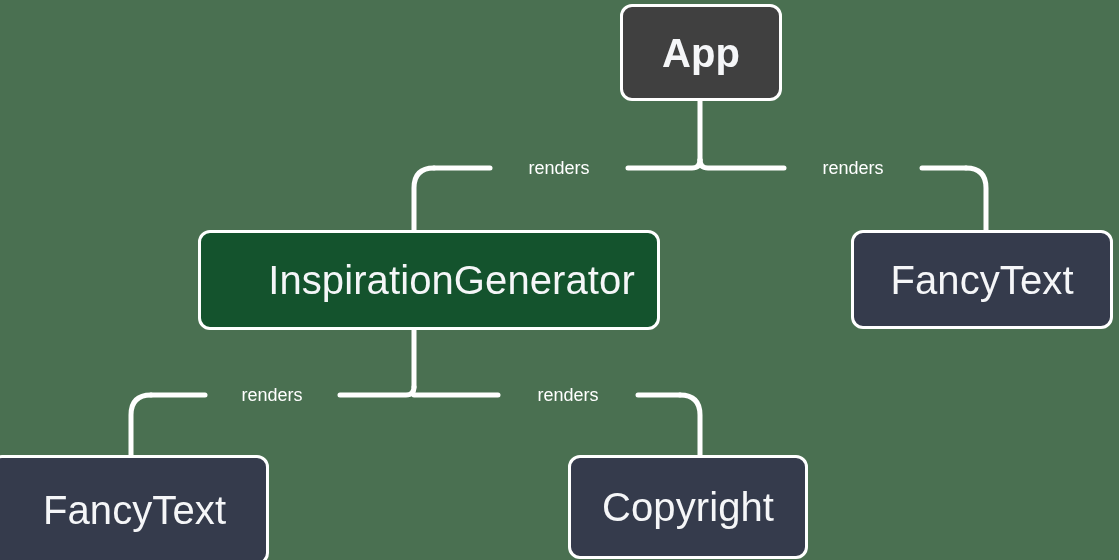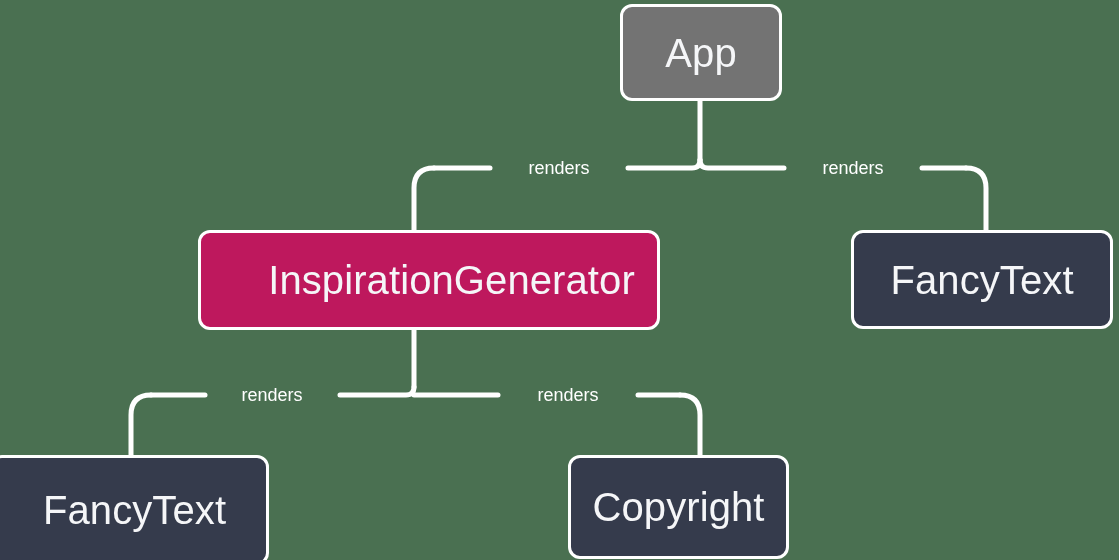--- a/index.html
+++ b/index.html
@@ -70,21 +70,21 @@
     top: 455px;
     width: 279px;
     height: 110px;
     font-size: 40px;
     justify-content: center;
     padding-left: 10px;
   }
   #node-copyright {
     left: 568px;
     top: 455px;
-    width: 221px;
+    width: 240px;
     height: 104px;
     font-size: 40px;
   }
   .edge-label {
     position: absolute;
     color: #ffffff;
     font-size: 18px;
     font-weight: 400;
     line-height: 1;
     white-space: nowrap;
@@ -126,25 +126,25 @@
       <path d="M205,395 L151,395"></path>
 
       <path d="M151,395 Q131,395 131,415 L131,455"></path>
 
       <path d="M638,395 L680,395"></path>
 
       <path d="M680,395 Q700,395 700,415 L700,455"></path>
     </g>
   </svg>
 
-  <div class="node-box" id="node-app" style="background: #737373; border-color: rgb(255, 255, 255); color: rgb(245, 246, 248);">
+  <div class="node-box" id="node-app" style="background: #404040; border-color: rgb(255, 255, 255); color: rgb(245, 246, 248); font-weight: bold;">
     <span class="node-label">App</span>
   </div>
 
-  <div class="node-box" id="node-inspirationgenerator" style="background: #be185d; border-color: rgb(255, 255, 255); color: rgb(245, 246, 248); padding-left: 45px;">
+  <div class="node-box" id="node-inspirationgenerator" style="background: #14532d; border-color: rgb(255, 255, 255); color: rgb(245, 246, 248); padding-left: 45px;">
     <span class="node-label">InspirationGenerator</span>
   </div>
 
   <div class="node-box" id="node-fancytext-right" style="background: rgb(53, 59, 76); border-color: rgb(255, 255, 255); color: rgb(245, 246, 248);">
     <span class="node-label">FancyText</span>
   </div>
 
   <div class="node-box" id="node-fancytext-bottom" style="background: rgb(53, 59, 76); border-color: rgb(255, 255, 255); color: rgb(245, 246, 248);">
     <span class="node-label">FancyText</span>
   </div>

